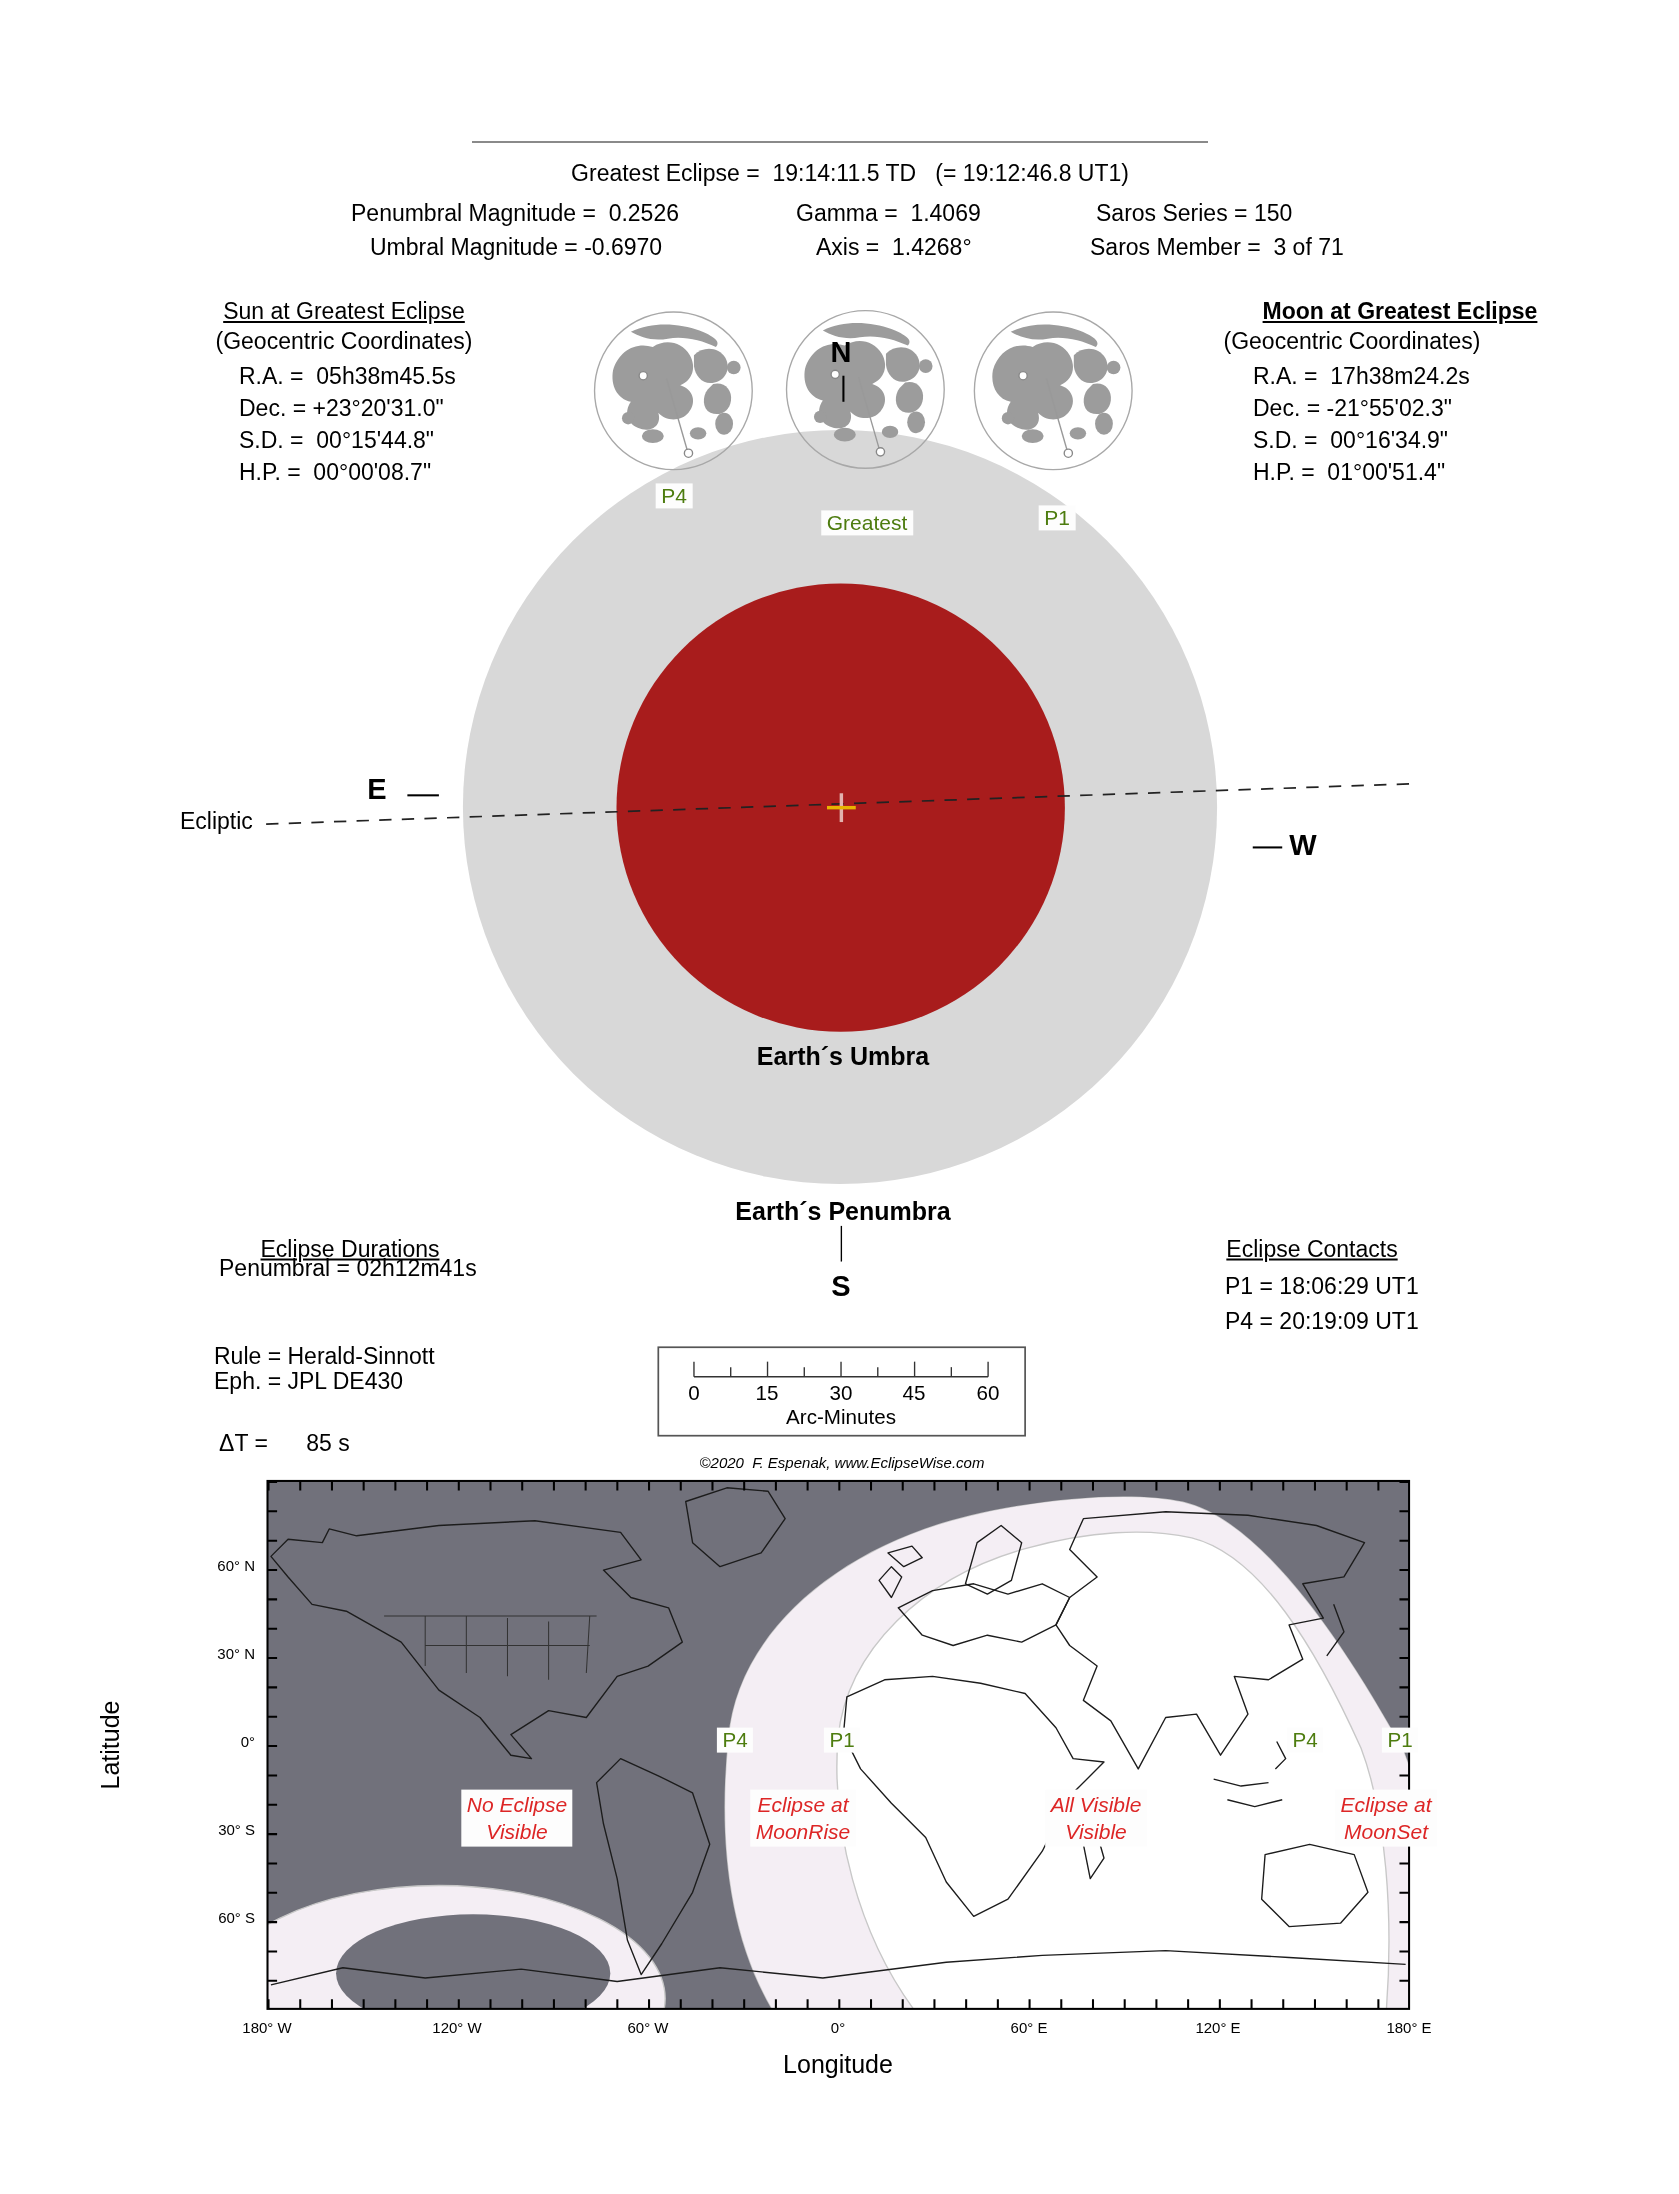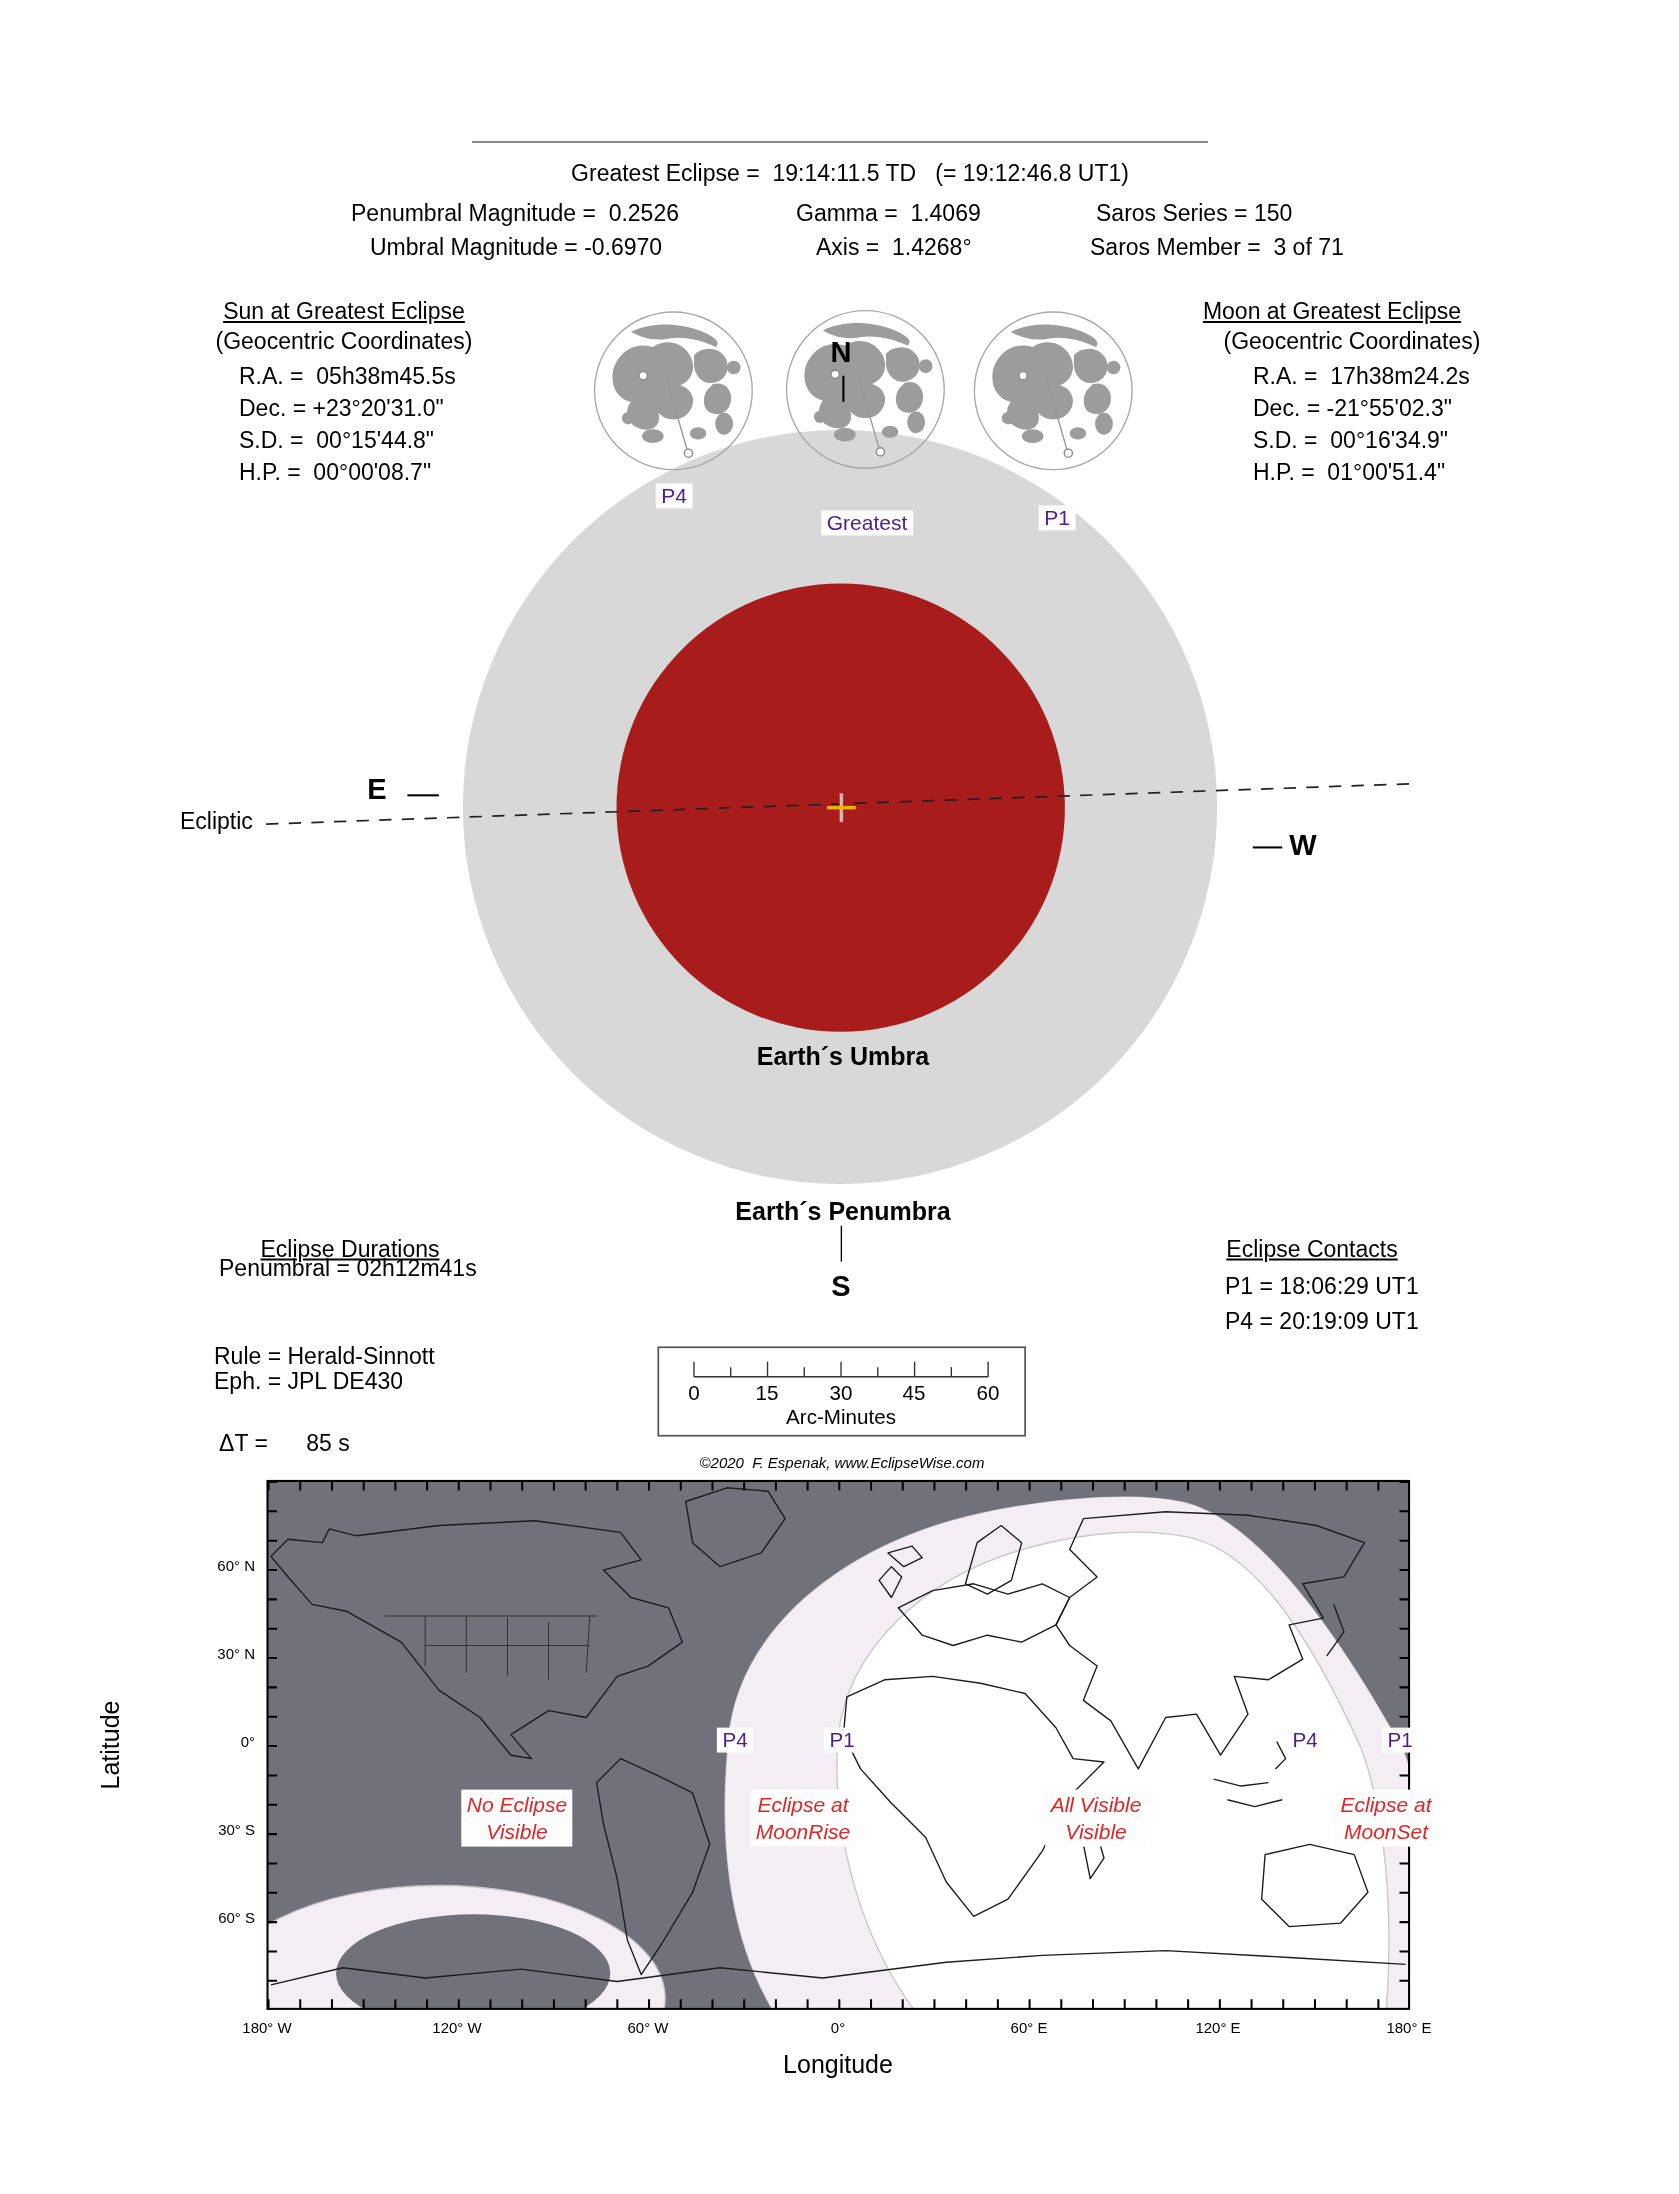--- a/index.html
+++ b/index.html
@@ -5,21 +5,21 @@
   html,body{margin:0;padding:0;background:#fff;}
   #page{position:relative;width:1680px;height:2194px;background:#ffffff;overflow:hidden;
         font-family:"Liberation Sans",sans-serif;color:#000;}
   svg{position:absolute;left:0;top:0;}
   .t{position:absolute;white-space:pre;line-height:1;}
   .c{transform:translateX(-50%);}
   .cc{transform:translate(-50%,-50%);}
   .b{font-weight:bold;}
   .u{text-decoration:underline;}
   .i{font-style:italic;}
-  .blue{color:#4c1d95;background:#fdfdfd;padding:2.1px 5.5px;}
+  .blue{color:#4d7c0f;background:#fdfdfd;padding:2.1px 5.5px;}
   .red{color:#dd2626;background:#fdfdfd;padding:1.4px 5.5px;font-style:italic;text-align:center;line-height:27px;margin-left:21px;}
   .s34{font-size:23px;} .s33{font-size:15px;} .s30{font-size:20.6px;} .s31{font-size:21px;}
   .s36{font-size:25px;} .s42{font-size:29px;} .s76{font-size:52px;}
   .footer{font-family:"Liberation Serif",serif;font-variant:small-caps;font-size:27.4px;}
   .footer .book{font-weight:bold;font-style:italic;}
   .rule{position:absolute;background:#8a8a8a;}
 </style>
 </head>
 <body>
 
@@ -128,21 +128,21 @@
   <div class="t s34" style="left:816px;top:236px;">Axis =  1.4268°</div>
   <div class="t s34" style="left:1090px;top:236px;">Saros Member =  3 of 71</div>
 
   <div class="t c u s34" style="left:344px;top:300px;">Sun at Greatest Eclipse</div>
   <div class="t c s34" style="left:344px;top:330px;">(Geocentric Coordinates)</div>
   <div class="t s34" style="left:239px;top:365px;">R.A. =  05h38m45.5s</div>
   <div class="t s34" style="left:239px;top:397px;">Dec. = +23°20'31.0"</div>
   <div class="t s34" style="left:239px;top:429px;">S.D. =  00°15'44.8"</div>
   <div class="t s34" style="left:239px;top:461px;">H.P. =  00°00'08.7"</div>
 
-  <div class="t c u s34" style="left:1332px;top:300px;">Moon at Greatest Eclipse</div>
+  <div class="t c u s34" style="left:1400px;top:300px;font-weight:bold;">Moon at Greatest Eclipse</div>
   <div class="t c s34" style="left:1352px;top:330px;">(Geocentric Coordinates)</div>
   <div class="t s34" style="left:1253px;top:365px;">R.A. =  17h38m24.2s</div>
   <div class="t s34" style="left:1253px;top:397px;">Dec. = -21°55'02.3"</div>
   <div class="t s34" style="left:1253px;top:429px;">S.D. =  00°16'34.9"</div>
   <div class="t s34" style="left:1253px;top:461px;">H.P. =  01°00'51.4"</div>
 
   <div class="t b s42" style="left:841px;top:338px;transform:translateX(-50%);">N</div>
   <div class="t cc blue s31" style="left:674px;top:496px;">P4</div>
   <div class="t cc blue s31" style="left:867px;top:523px;">Greatest</div>
   <div class="t cc blue s31" style="left:1057px;top:518px;">P1</div>

